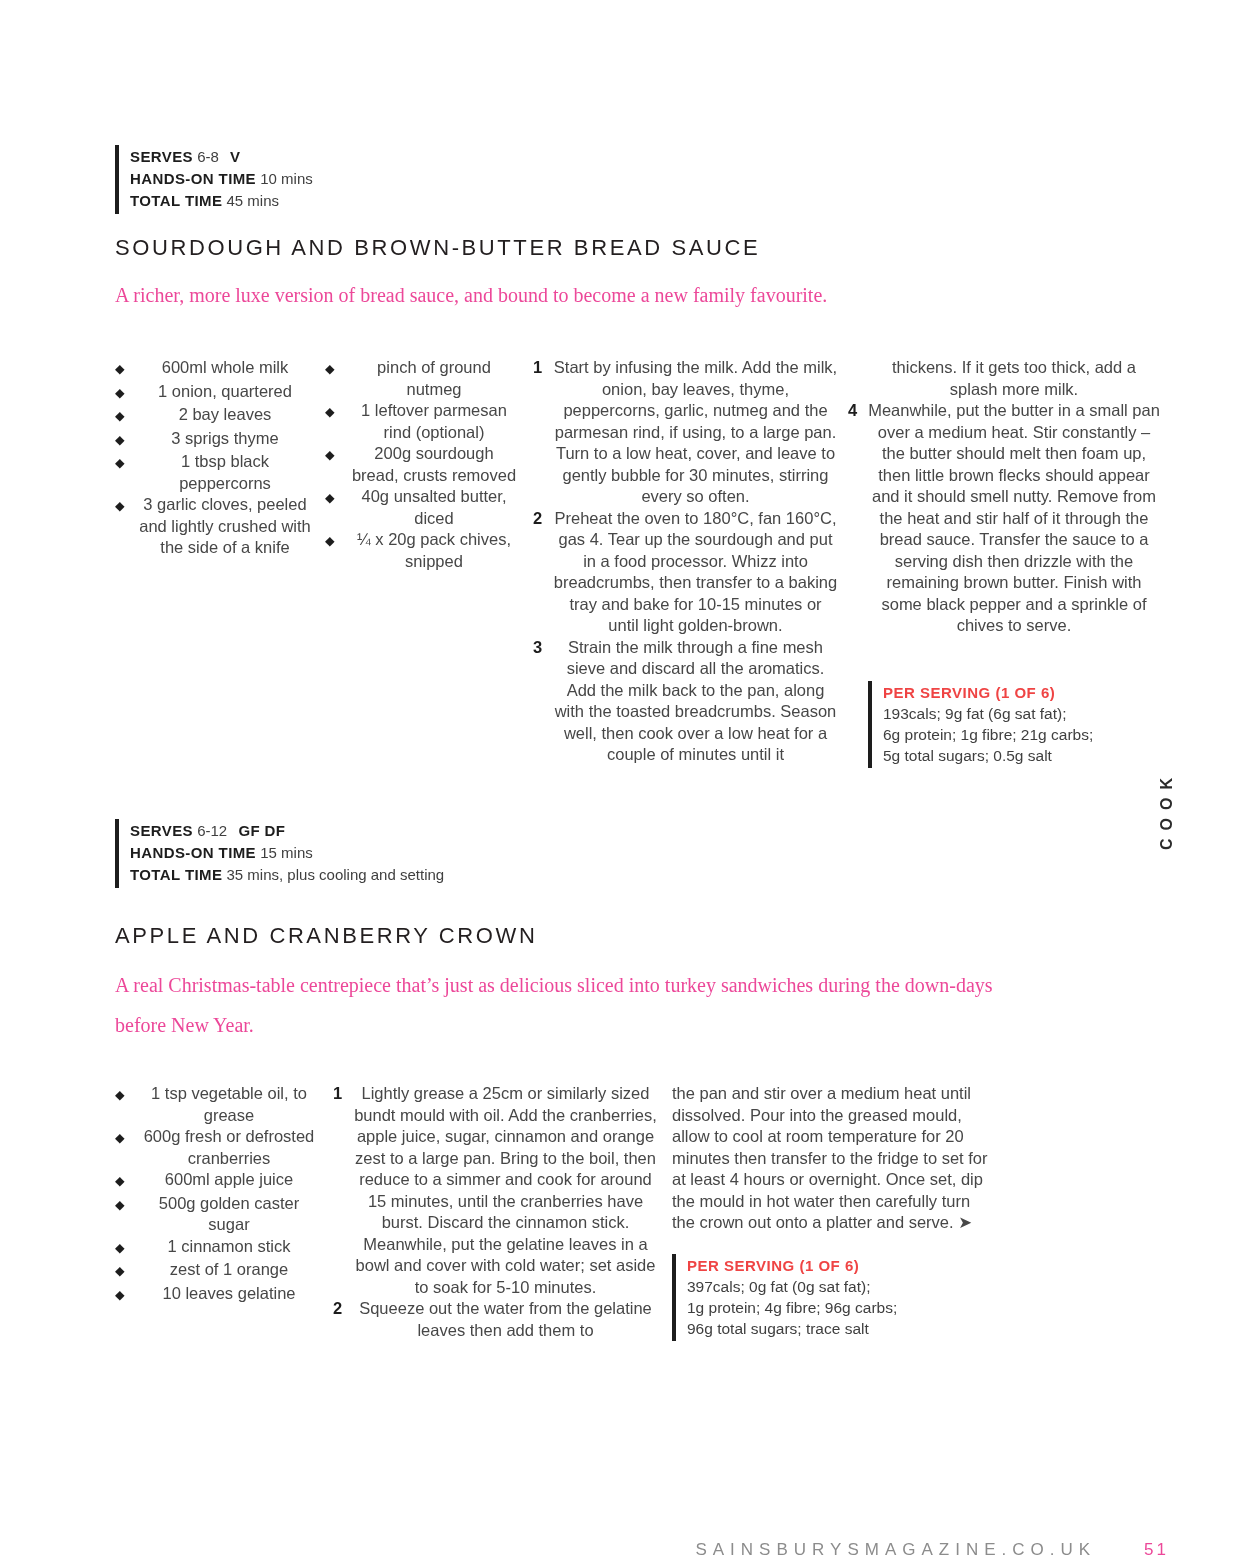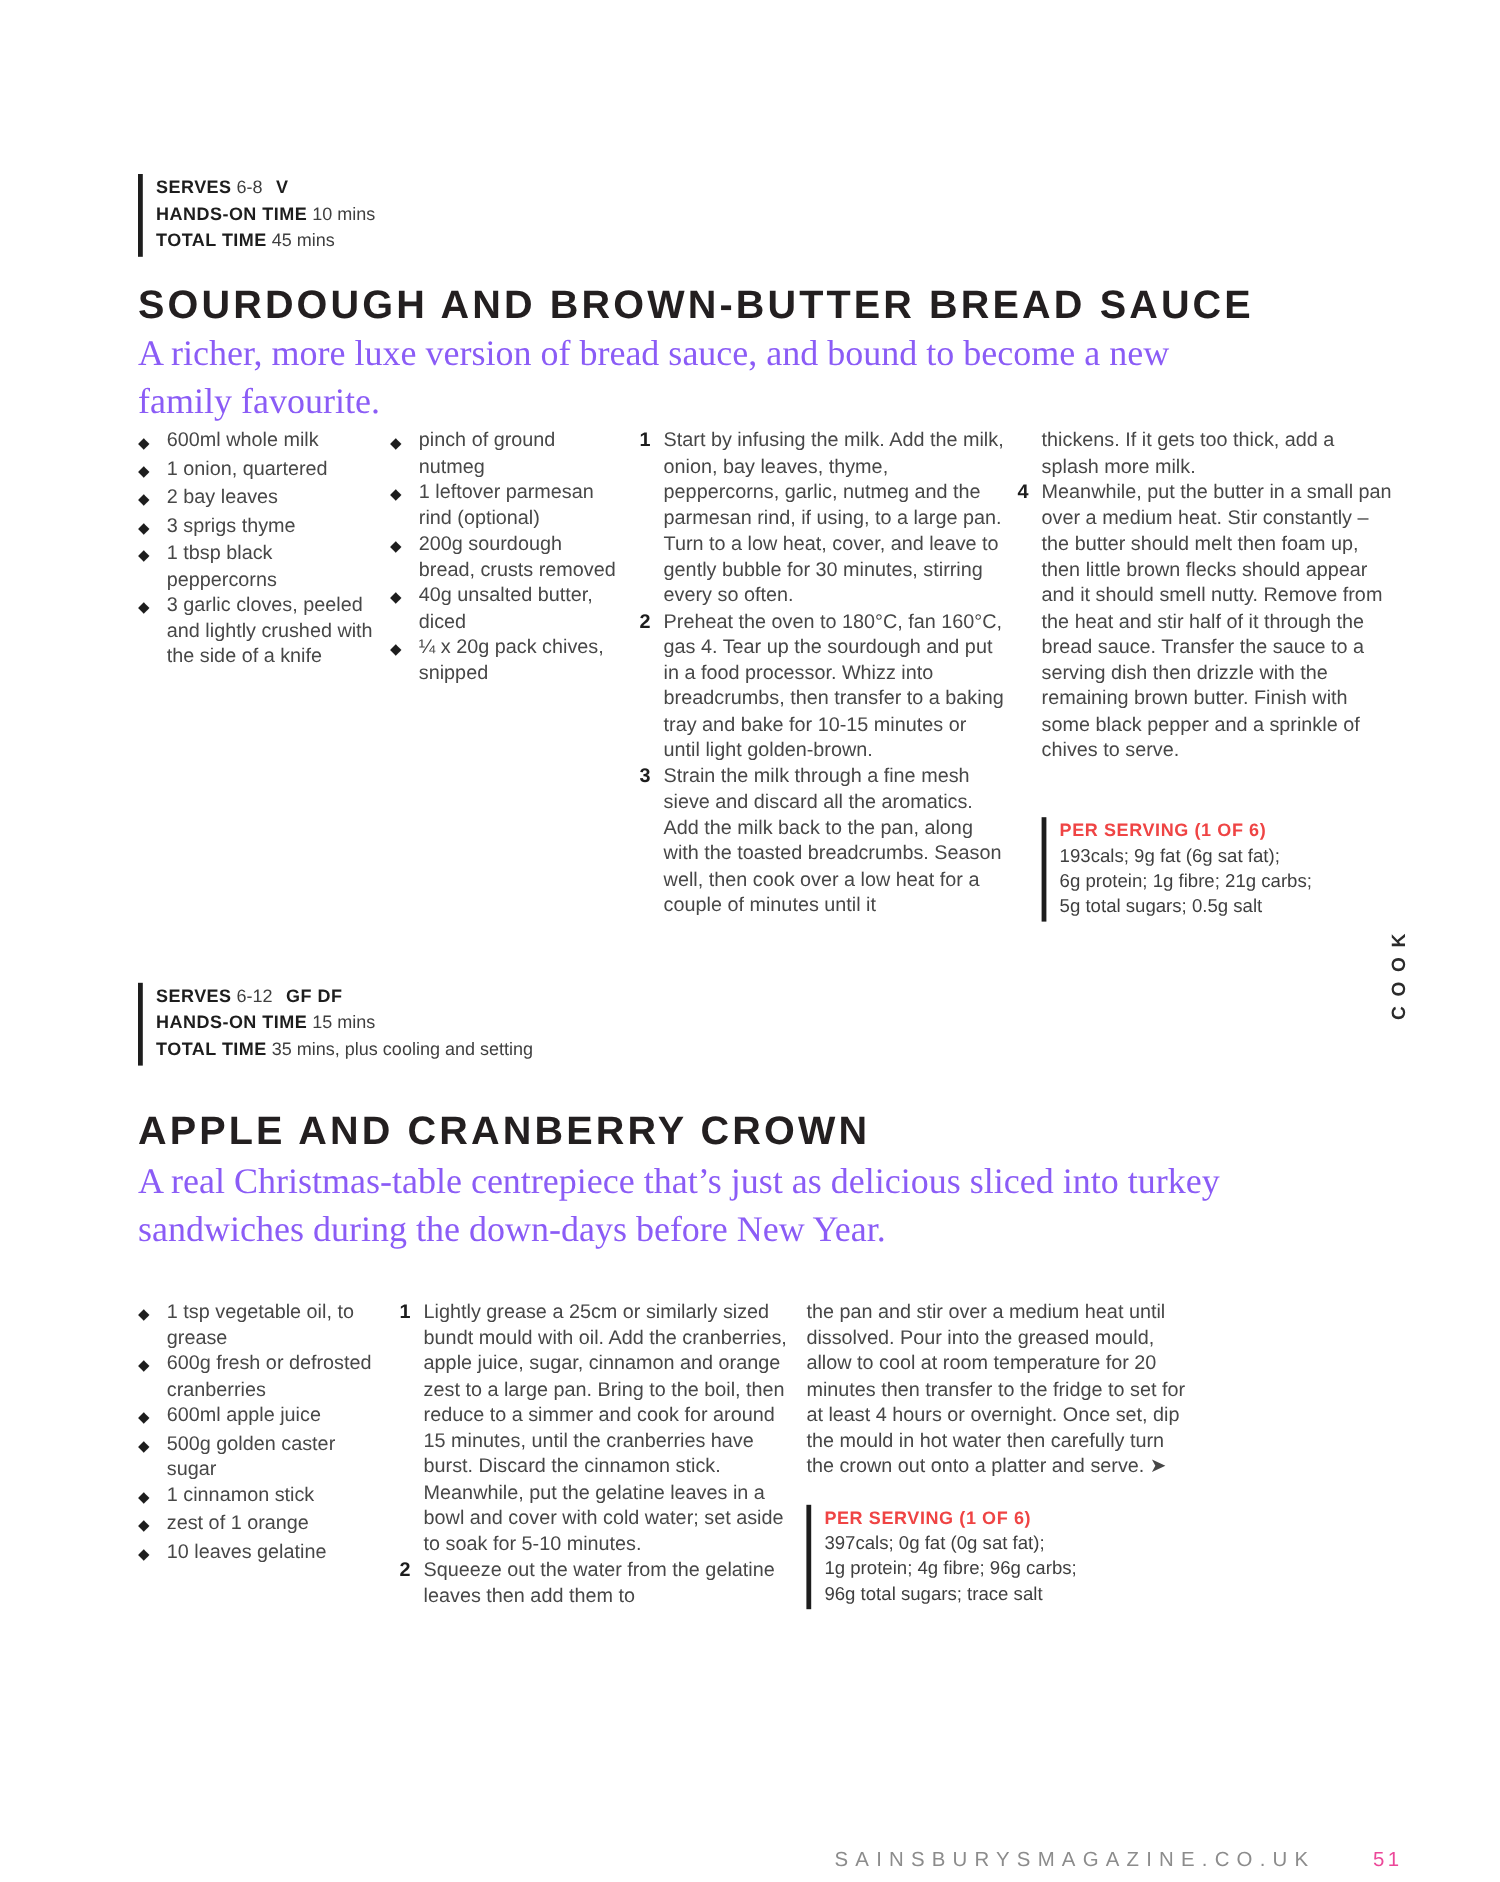--- a/index.html
+++ b/index.html
@@ -11,30 +11,30 @@
   .corner-icon{top:29px;left:1216px;width:9px;height:9px;display:grid;
                grid-template-columns:1fr 1fr;grid-template-rows:1fr 1fr;}
   .corner-icon span{display:block;}
 
   
   .meta{border-left:4px solid #1d1d1d;padding:1px 0 2px 11px;font-size:15px;line-height:22px;color:#3f3f3f;}
   .meta .lbl{font-weight:700;color:#1d1d1d;letter-spacing:.4px;}
   .meta .badge{font-weight:700;color:#1d1d1d;letter-spacing:.4px;margin-left:7px;}
 
   
-  .recipe-title{font-weight:700;color:#231f20;font-size:33px;letter-spacing:2.6px;line-height:1;}
-  .recipe-intro{font-family:"Liberation Serif",serif;color:#8b5cf6;font-size:30px;line-height:40px;max-width:910px;}
+  .recipe-title{font-weight:400;color:#231f20;font-size:22px;letter-spacing:2.6px;line-height:1;}
+  .recipe-intro{font-family:"Liberation Serif",serif;color:#ec4899;font-size:20px;line-height:40px;max-width:910px;}
 
   
   .grid{display:grid;align-items:start;font-size:16.5px;line-height:21.5px;color:#474747;}
   .grid1{grid-template-columns:210px 208px 315px 312px;}
   .grid2{grid-template-columns:218px 339px 330px;}
   .col{box-sizing:border-box;padding-right:14px;}
   .hang{display:flex;align-items:flex-start;}
-  .hang .txt{flex:1;}
+  .hang .txt{flex:1;text-align:center;}
   .ing .marker{flex:none;width:24px;font-size:12.5px;padding-top:2px;color:#1d1d1d;}
   .method .marker{flex:none;width:20px;font-weight:700;color:#1d1d1d;}
   .cont-para{margin:0;}
 
   
   .per-serving{border-left:4px solid #1d1d1d;padding:1px 0 2px 11px;}
   .ps-title{font-weight:700;color:#ef4444;font-size:15px;letter-spacing:.5px;line-height:21px;}
   .per-serving .line{font-size:15.5px;line-height:21px;color:#3f3f3f;}
 
   .ps-gap1{margin-top:44px;}

